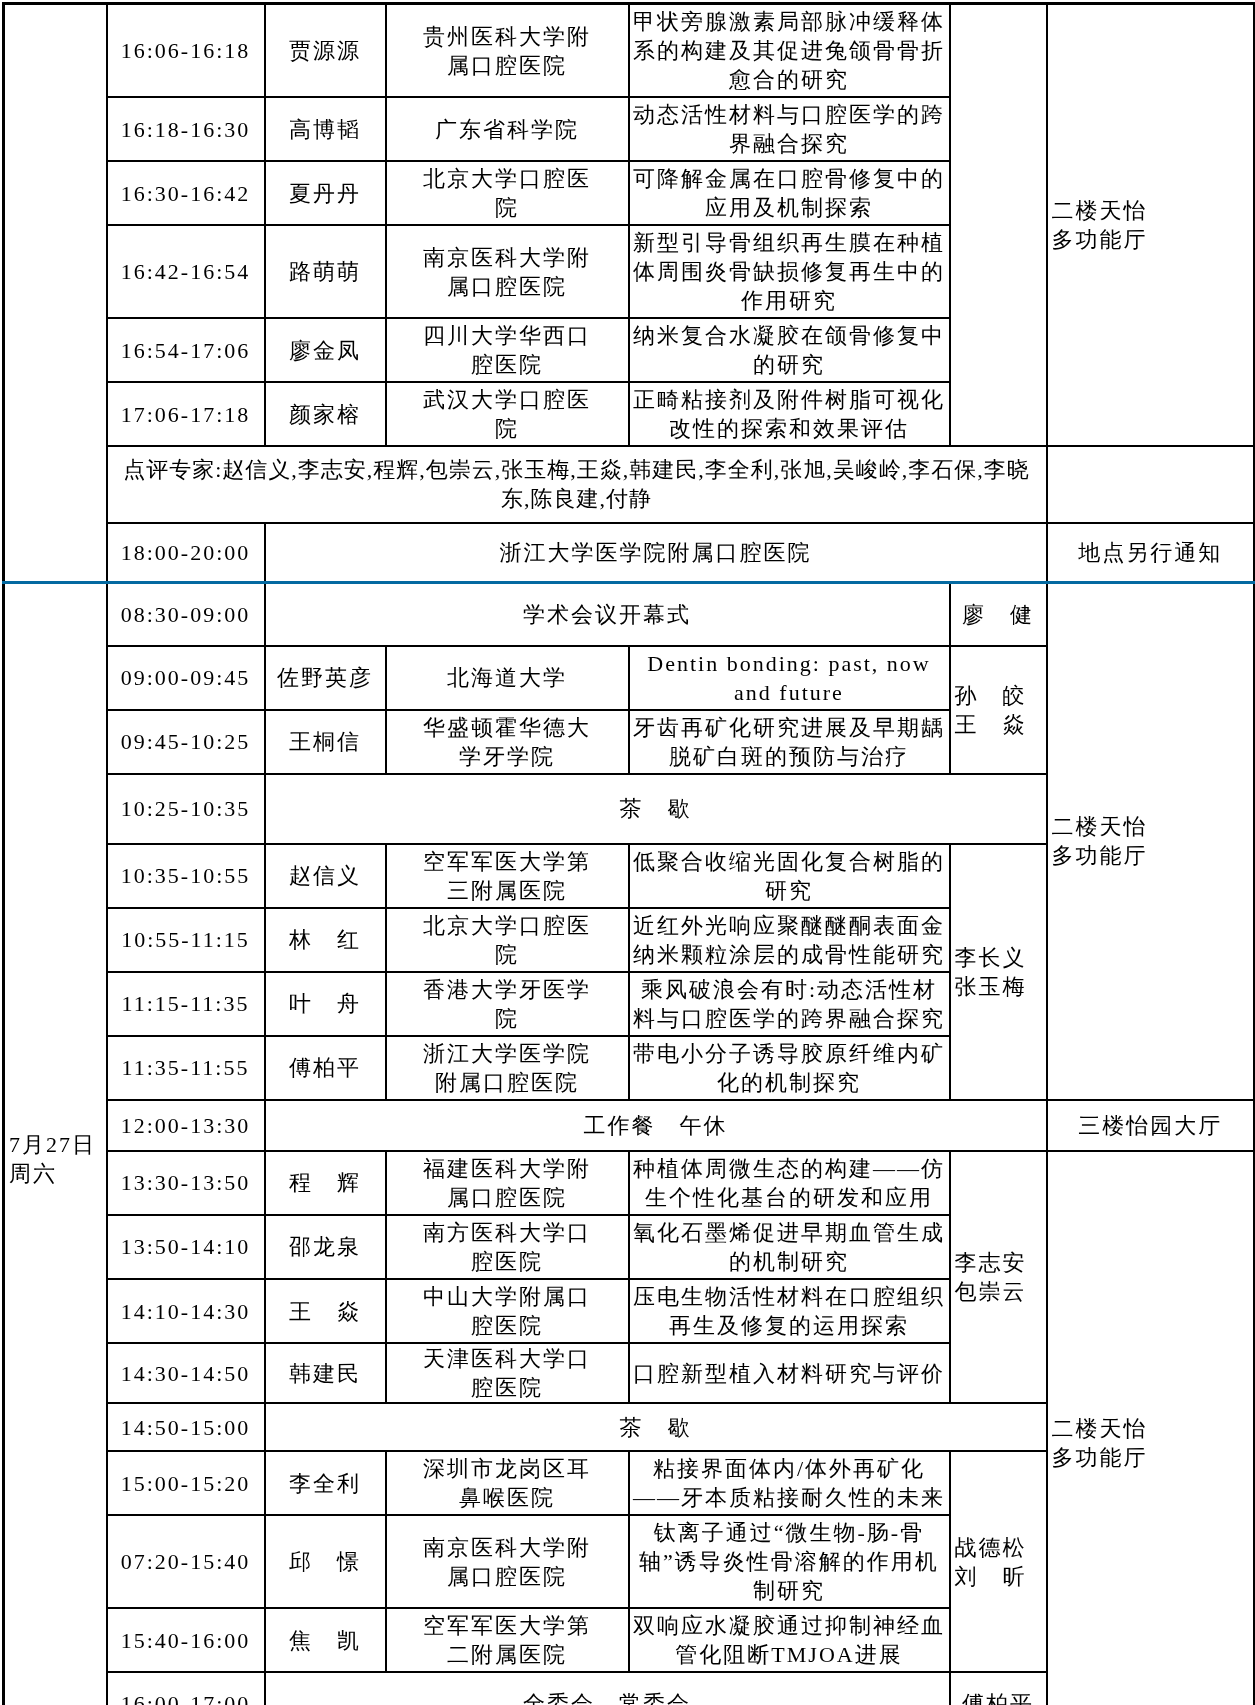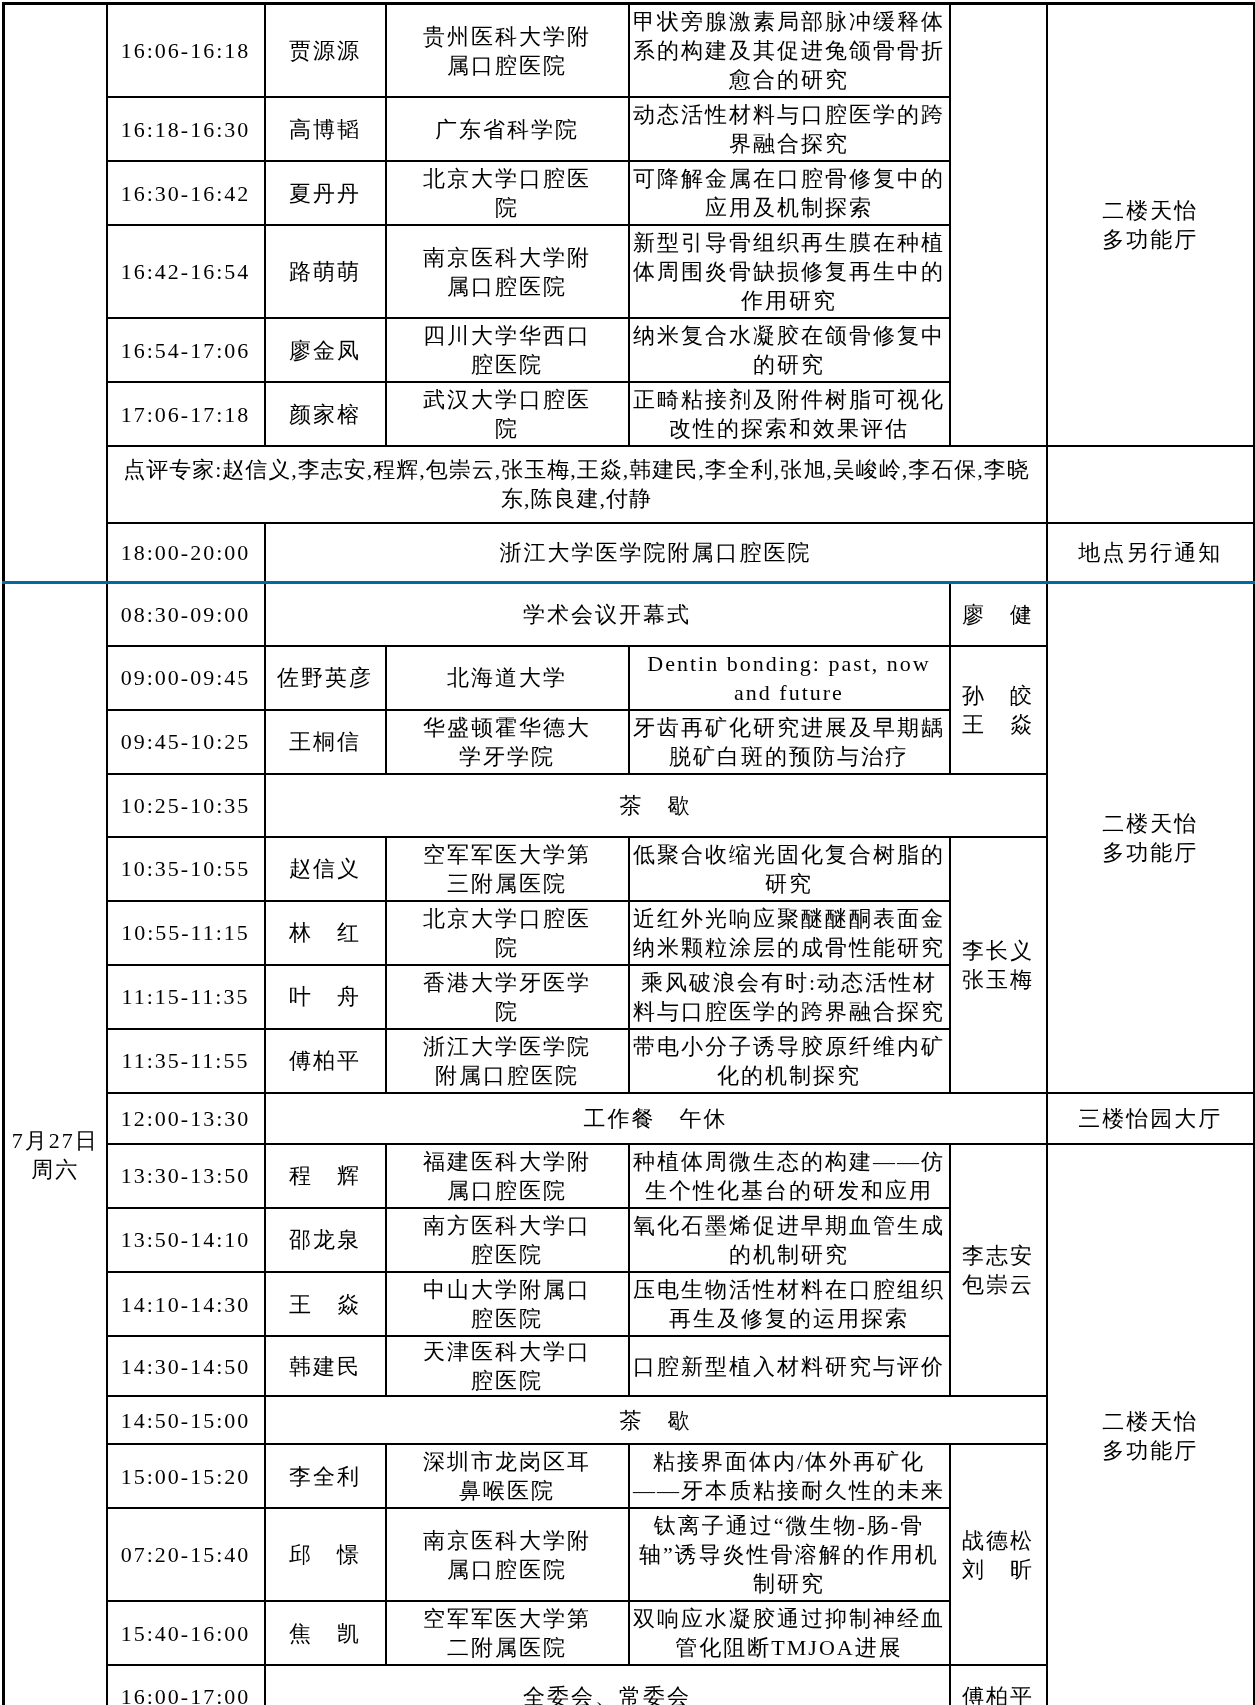--- a/index.html
+++ b/index.html
@@ -14,21 +14,21 @@
     vertical-align:middle;text-align:center;
     font-size:22px;line-height:1.32;letter-spacing:2px;
     padding:2px 4px;overflow:hidden;
     word-break:break-all;
   }
   td.inst{padding:0 26px;}
   td.title{padding:2px 2px;}
   td.title-en{word-break:normal;}
   td.review{letter-spacing:1px;padding:8px 10px;}
   tr.section-start td{border-top:3px solid #0369a1;}
-  .two-line div{text-align:center;}
+  .two-line div{text-align:left;}
 </style>
 </head>
 <body>
 
 <table class="schedule">
 <colgroup>
   <col style="width:103px">
       <col style="width:158px">
       <col style="width:121px">
   <col style="width:243px">
@@ -112,21 +112,21 @@
       <div>孙　皎</div>
       <div>王　焱</div>
     </td>
   </tr>
   <tr style="height:62px">
     <td>09:45-10:25</td>
     <td>王桐信</td>
     <td class="inst">华盛顿霍华德大学牙学院</td>
     <td class="title">牙齿再矿化研究进展及早期龋脱矿白斑的预防与治疗</td>
   </tr>
-  <tr style="height:63px">
+  <tr style="height:70px">
     <td>10:25-10:35</td>
     <td colspan="4">茶　歇</td>
   </tr>
   <tr style="height:62px">
     <td>10:35-10:55</td>
     <td>赵信义</td>
     <td class="inst">空军军医大学第三附属医院</td>
     <td class="title">低聚合收缩光固化复合树脂的研究</td>
     <td rowspan="4" class="two-line">
       <div>李长义</div>

